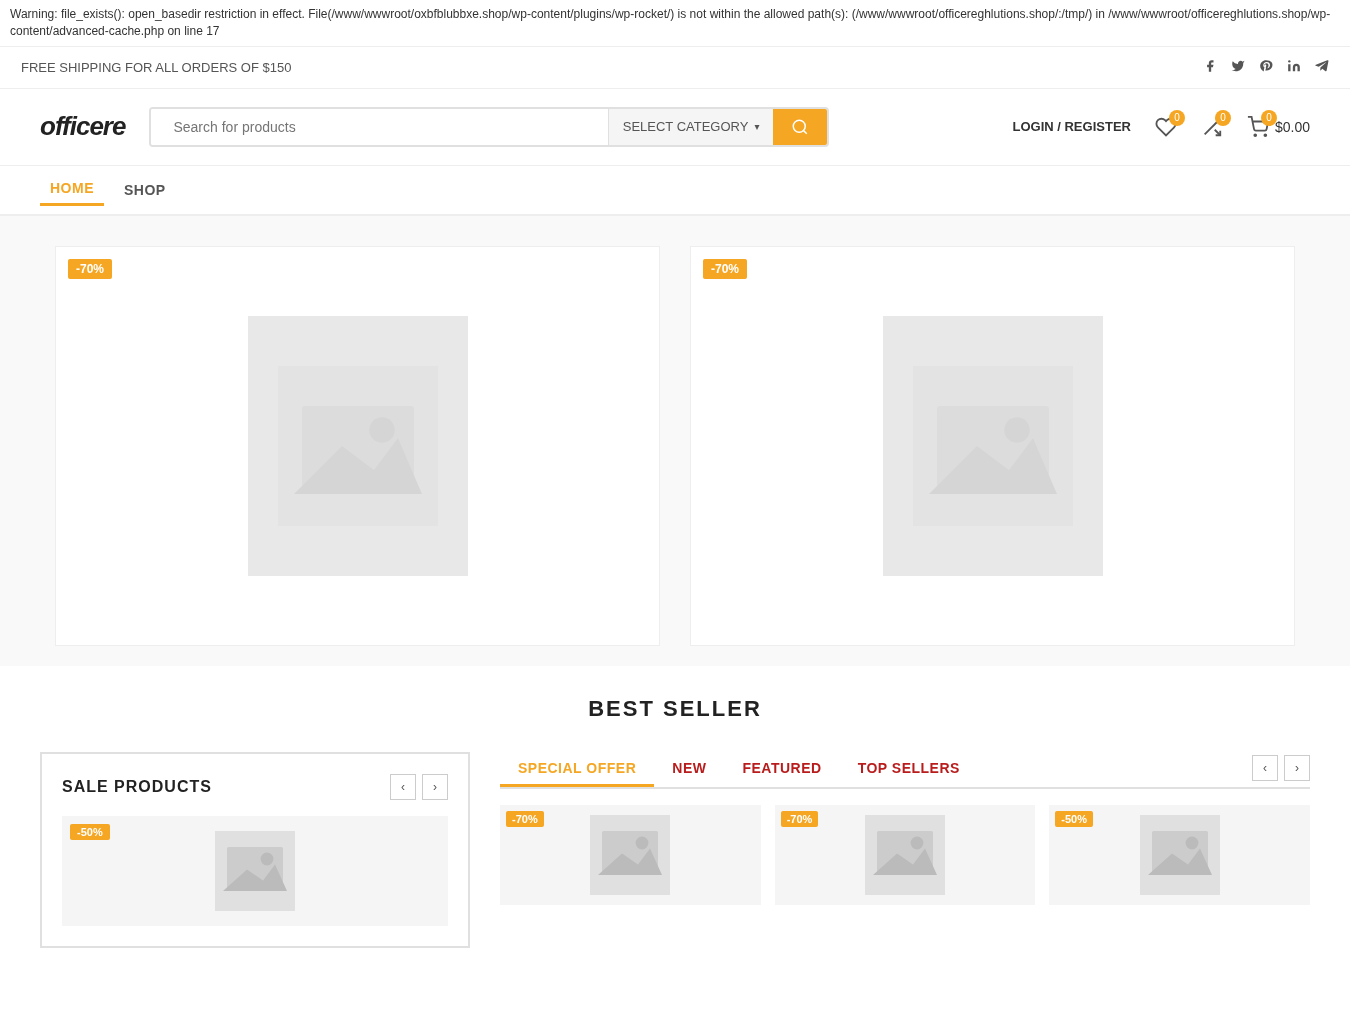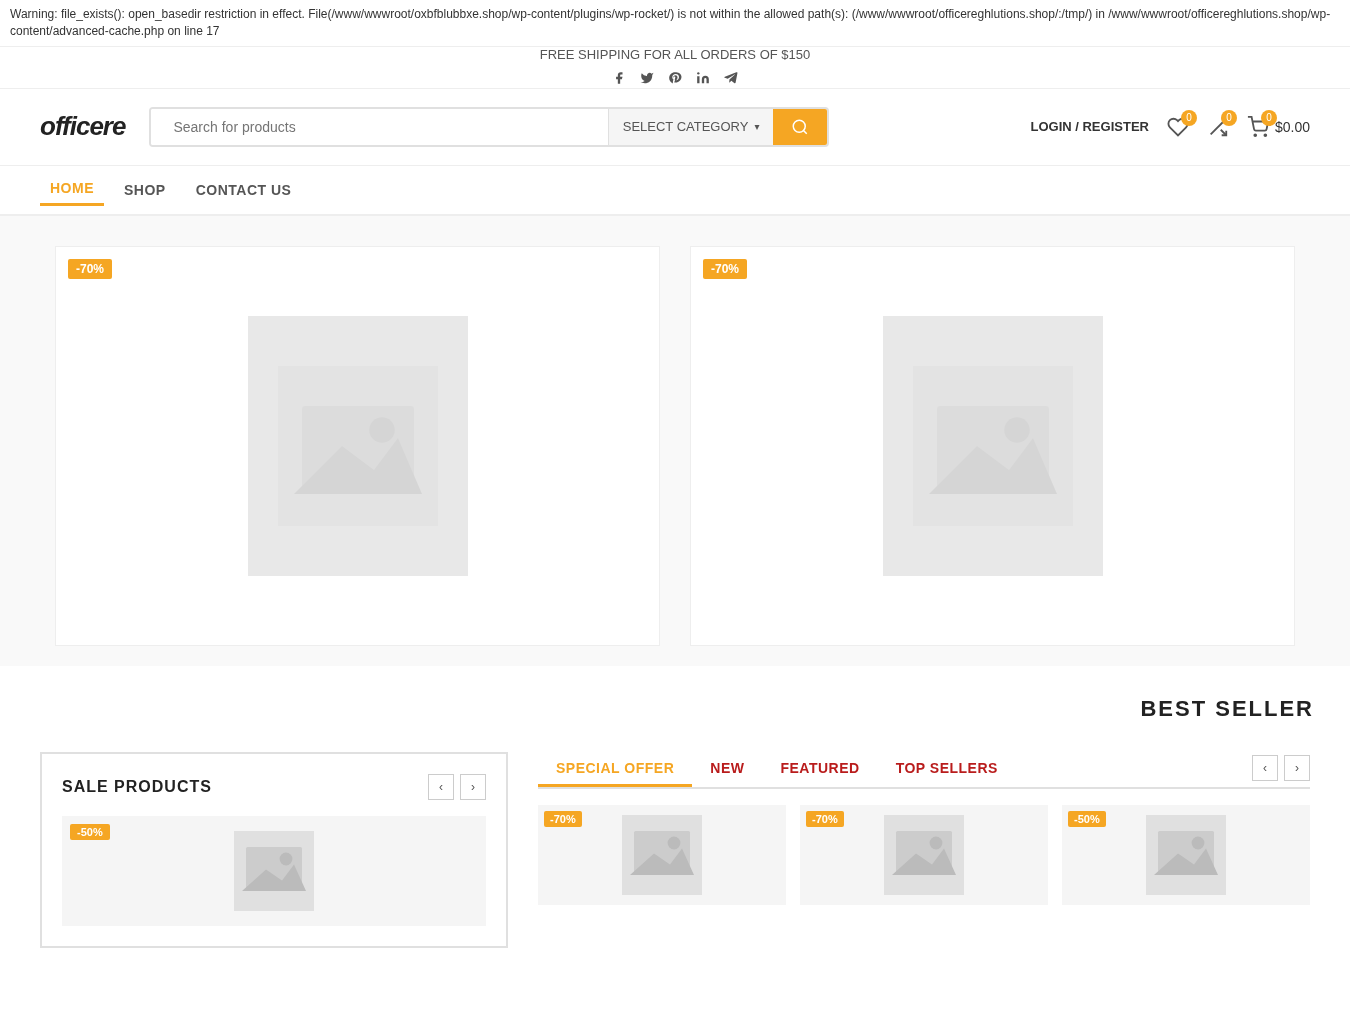--- a/index.html
+++ b/index.html
@@ -17,21 +17,20 @@
 
     
     .top-bar {
       background: #fff;
       border-bottom: 1px solid #eee;
       display: flex;
       align-items: center;
       justify-content: space-between;
       padding: 0 21px;
       height: 42px;
-      flex-direction: column;
     }
     .top-bar-shipping {
       font-size: 13px;
       color: #555;
     }
     .top-bar-icons {
       display: flex;
       gap: 14px;
       align-items: center;
     }
@@ -95,21 +94,21 @@
       cursor: pointer;
       display: flex;
       align-items: center;
       justify-content: center;
     }
     .search-btn svg { width: 18px; height: 18px; fill: #fff; }
 
     .header-actions {
       display: flex;
       align-items: center;
-      gap: 18px;
+      gap: 24px;
       margin-left: auto;
     }
     .login-register {
       font-size: 13px;
       font-weight: bold;
       color: #333;
       cursor: pointer;
       white-space: nowrap;
     }
     .header-icon-btn {
@@ -212,39 +211,39 @@
     }
     .placeholder-img svg {
       width: 160px;
       height: 160px;
       opacity: 0.4;
     }
 
     
     .best-seller-section {
       padding: 30px 36px 20px;
-      text-align: right;
+      text-align: center;
     }
     .best-seller-title {
       font-size: 22px;
       font-weight: bold;
       letter-spacing: 2px;
       color: #222;
     }
 
     
     .bottom-panels {
       display: flex;
       gap: 0;
       padding: 10px 40px 30px;
     }
 
     
     .sale-products-panel {
-      width: 468px;
+      width: 430px;
       border: 2px solid #e0e0e0;
       padding: 20px;
       margin-right: 30px;
     }
     .panel-header {
       display: flex;
       align-items: center;
       justify-content: space-between;
       margin-bottom: 16px;
     }
@@ -456,23 +455,20 @@
     </div>
   </div>
 </div>
 
 <nav class="nav">
   <a class="nav-item active">
     <span>HOME</span>
   </a>
   <a class="nav-item">
     <span>SHOP</span>
-  </a>
-  <a class="nav-item">
-    <span>CONTACT US</span>
   </a>
 </nav>
 
 <div class="products-area">
   <div class="product-card">
     <div class="discount-badge">-70%</div>
     <div class="placeholder-img">
       <svg viewBox="0 0 100 100">
         <rect width="100" height="100" fill="#ddd"></rect>
         <rect x="15" y="25" width="70" height="55" fill="#ccc" rx="2"></rect>

